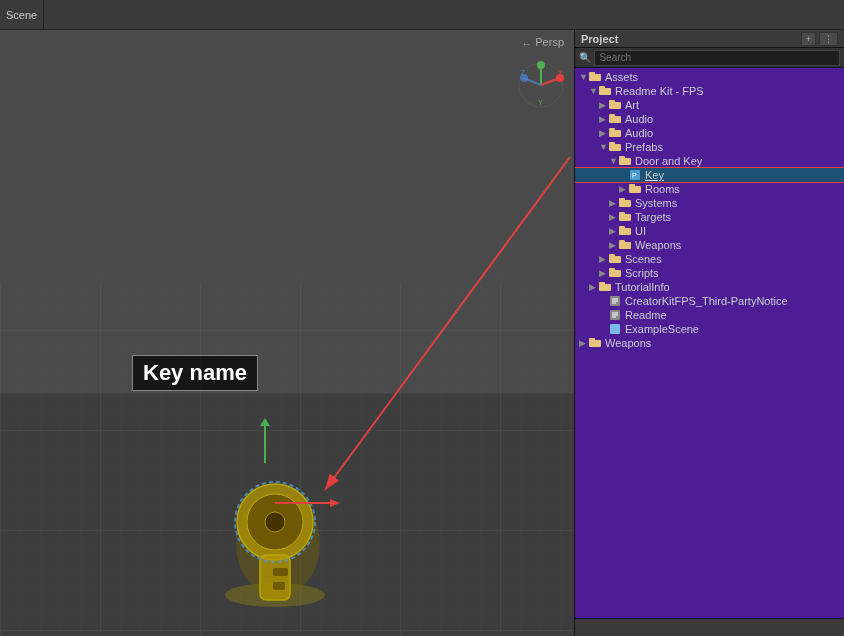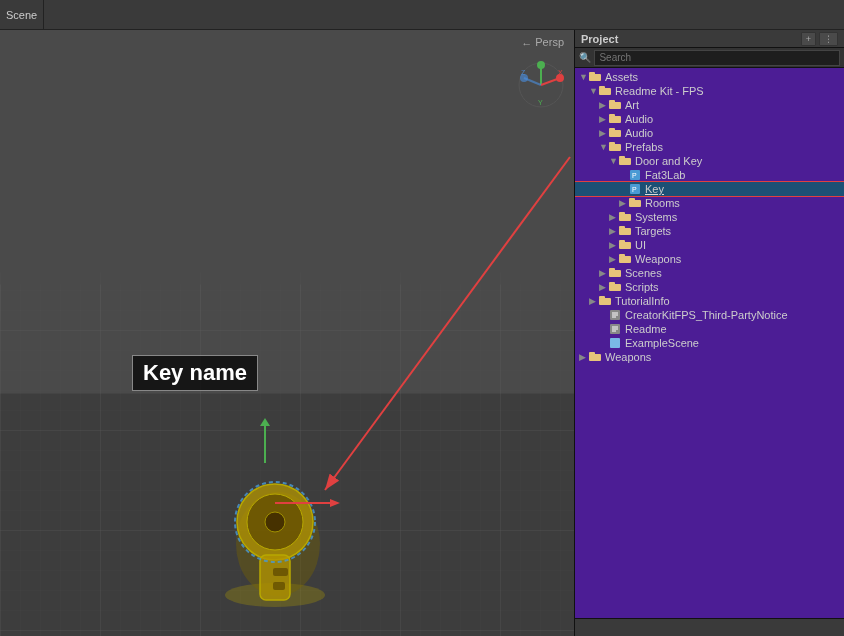--- a/index.html
+++ b/index.html
@@ -257,29 +257,20 @@
         </div>
         <div class="tree-item">
           <span class="tree-indent" style="width: 34px;"></span>
           <span class="tree-arrow">▼</span>
           <span class="tree-icon"><svg width="12" height="10">
               <rect x="0" y="3" width="12" height="7" rx="1" fill="#e6c47a"></rect>
               <rect x="0" y="1" width="6" height="3" rx="1" fill="#e6c47a"></rect>
             </svg></span>
           <span class="tree-label">Door and Key</span>
         </div>
-        <div class="tree-item">
-          <span class="tree-indent" style="width: 44px;"></span>
-          <span class="tree-arrow"></span>
-          <span class="tree-icon"><svg width="12" height="12">
-              <rect x="1" y="1" width="10" height="10" rx="1" fill="#4a9ad4"></rect>
-              <text x="3" y="9" font-size="7" fill="white">P</text>
-            </svg></span>
-          <span class="tree-label">Fat3Lab</span>
-        </div>
         <div class="tree-item highlighted">
           <span class="tree-indent" style="width: 44px;"></span>
           <span class="tree-arrow"></span>
           <span class="tree-icon"><svg width="12" height="12">
               <rect x="1" y="1" width="10" height="10" rx="1" fill="#4a9ad4"></rect>
               <text x="3" y="9" font-size="7" fill="white">P</text>
             </svg></span>
           <span class="tree-label">Key</span>
         </div>
         <div class="tree-item">

